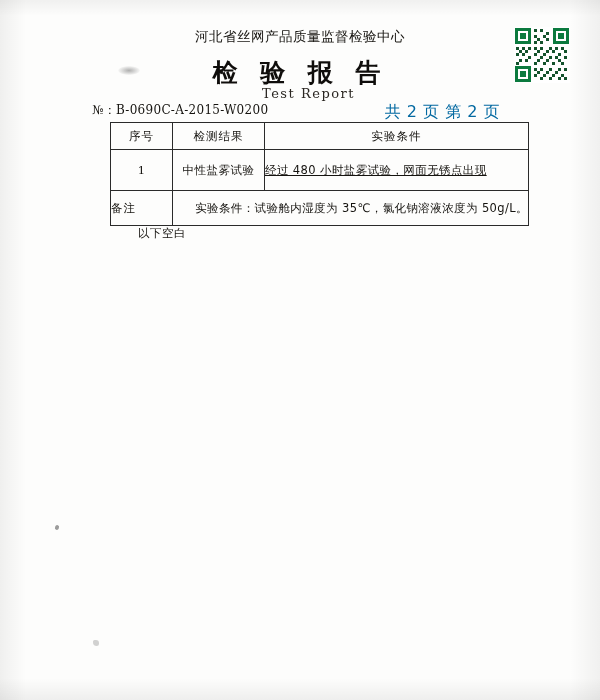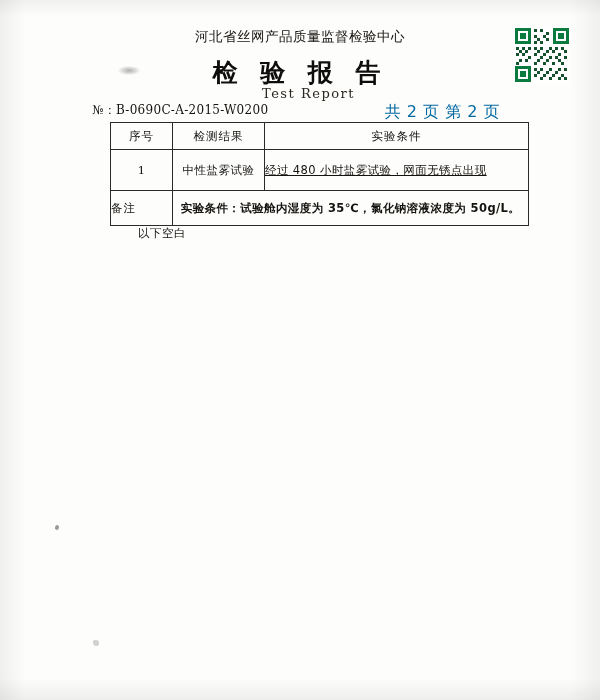--- a/index.html
+++ b/index.html
@@ -157,23 +157,22 @@
     letter-spacing: 0.4px;
     text-decoration: underline;
   }
   td.c-remark-label {
     height: 34px;
     letter-spacing: 1px;
   }
   td.c-remark-body {
     height: 34px;
     padding-left: 10px;
-    text-align: center;
+    text-align: right;
     letter-spacing: 0.4px;
-    font-weight: bold;
   }
 
   .below-blank {
     position: absolute;
     top: 226px;
     left: 92px;
     font-size: 11.5px;
     letter-spacing: 0.5px;
     color: #15130f;
     margin-left: 46px;

